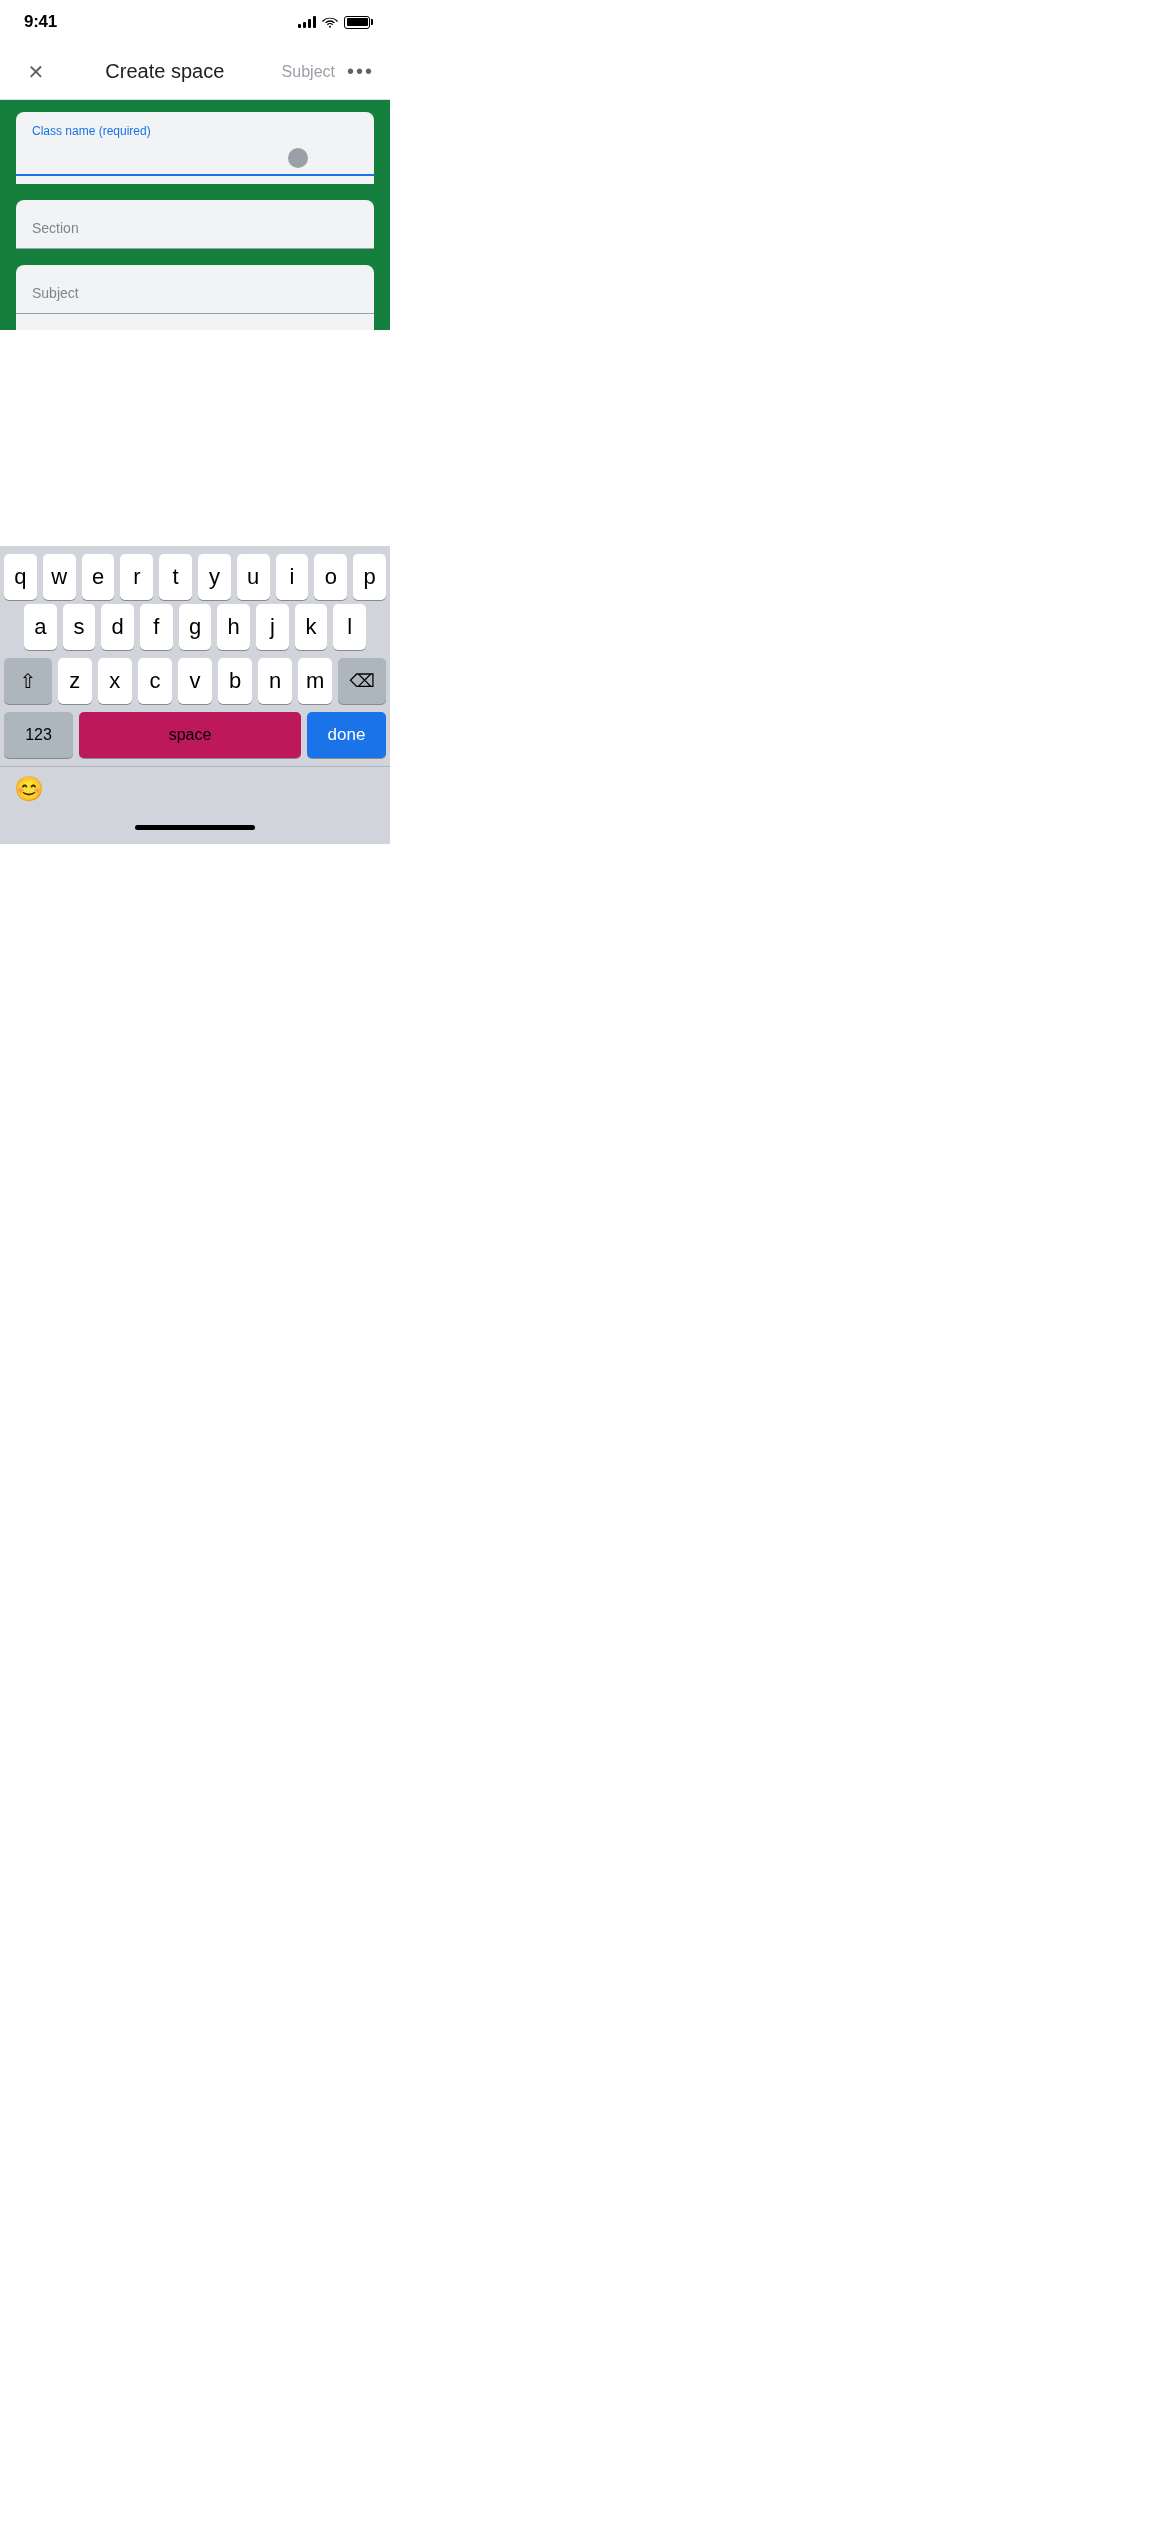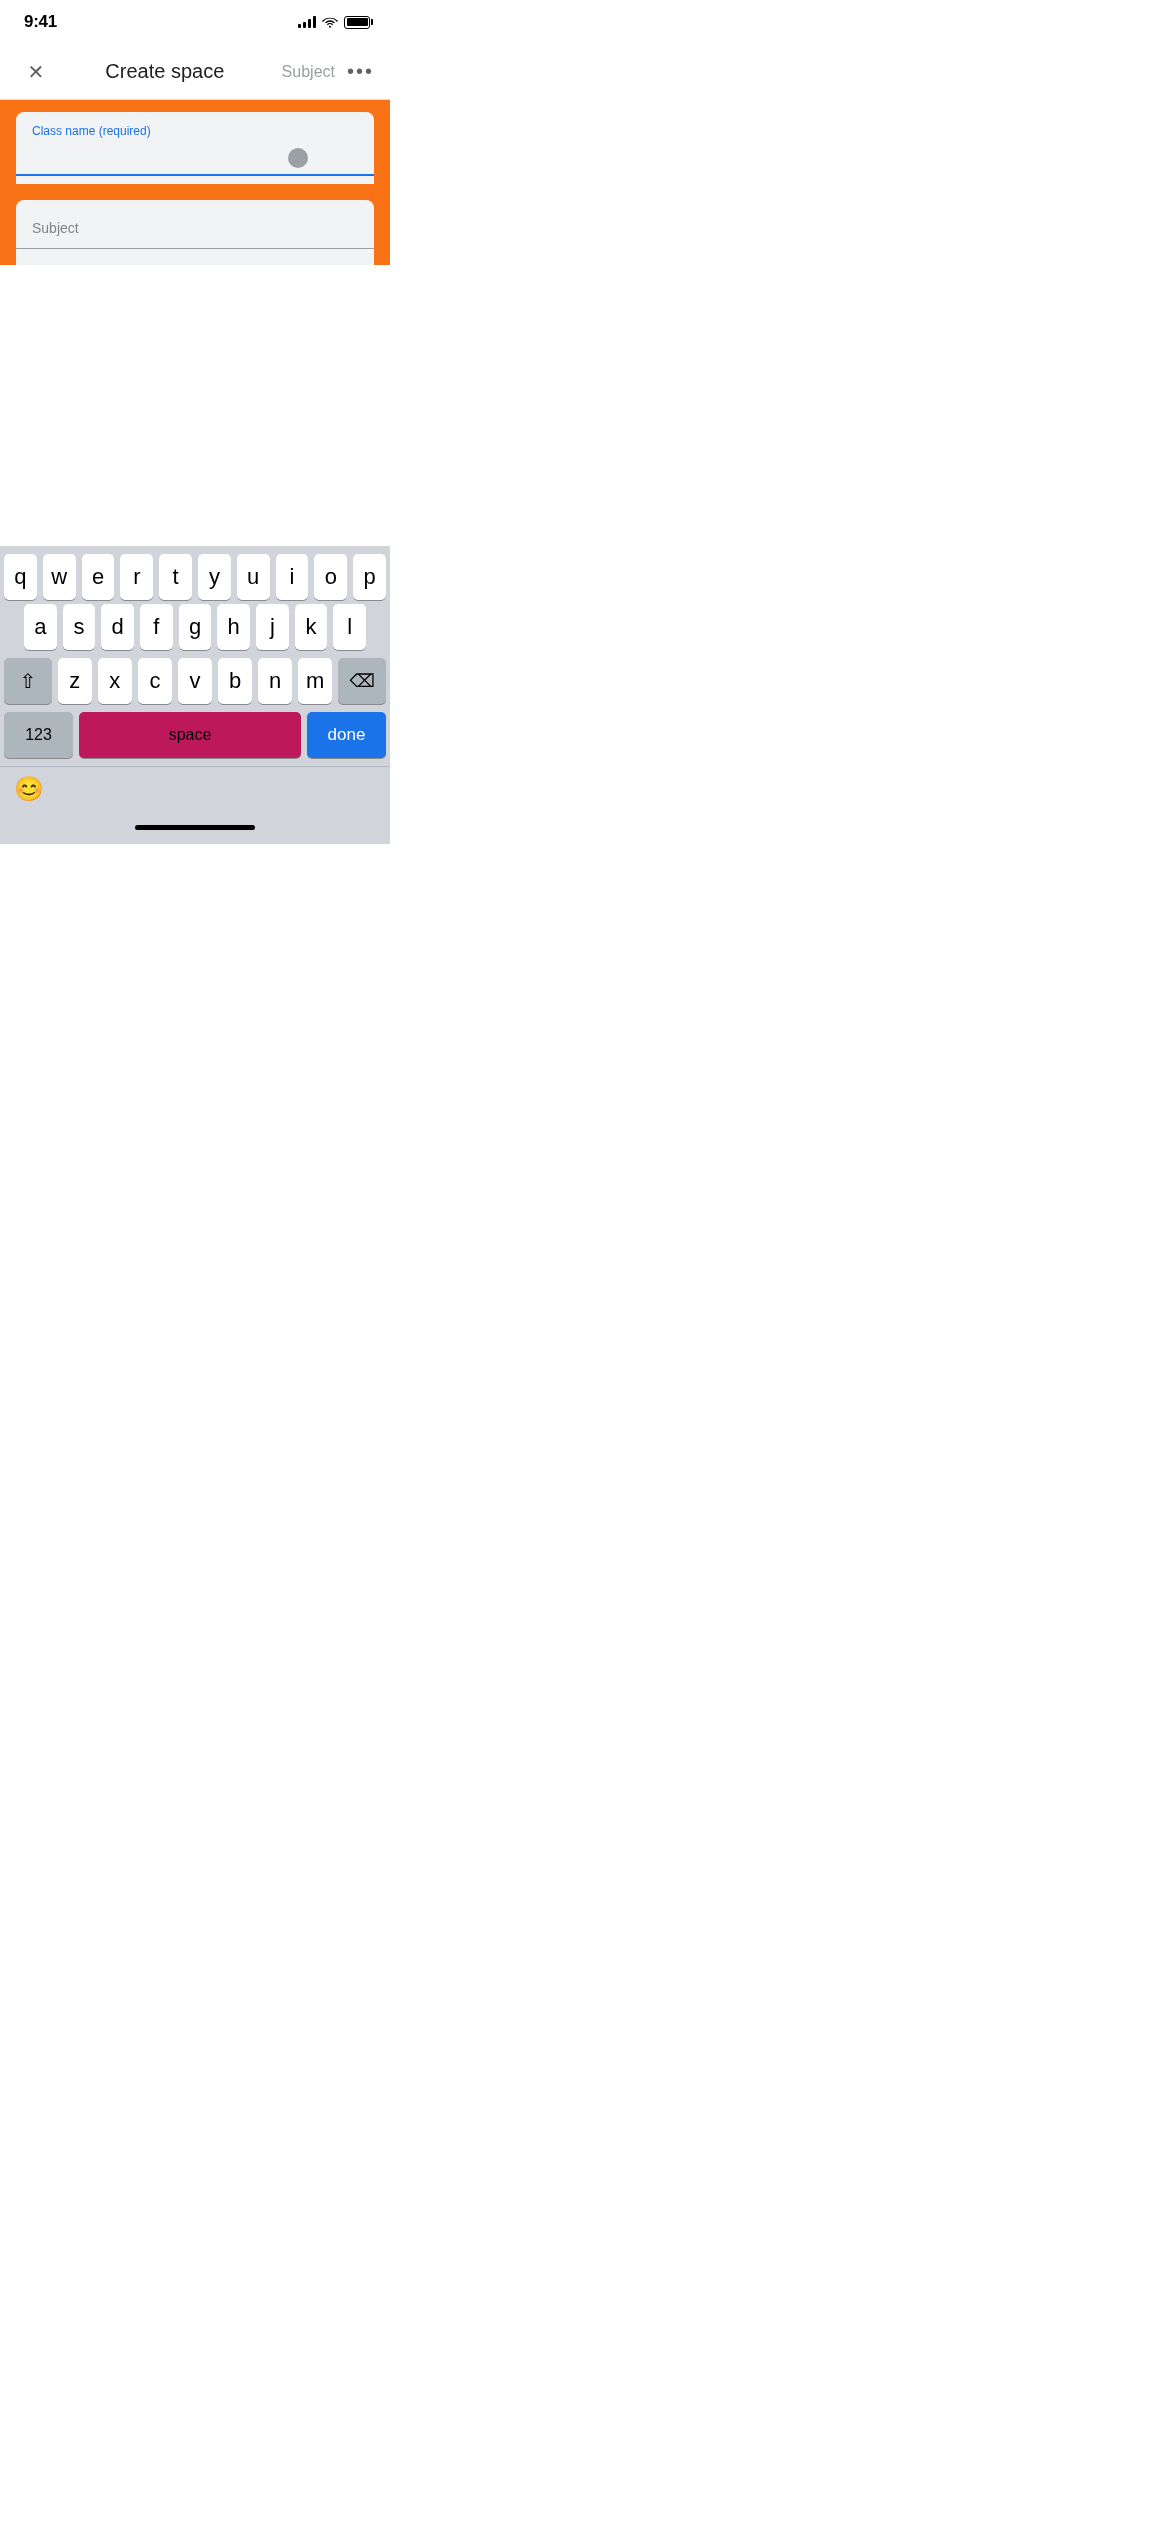--- a/index.html
+++ b/index.html
@@ -125,21 +125,21 @@
     .nav-more {
       font-size: 20px;
       color: #5f6368;
       cursor: pointer;
       letter-spacing: 2px;
     }
 
     
     .form-area {
       padding: 12px 16px 0;
-      background: #f97316;
+      background: #15803d;
     }
 
     .form-field {
       background: #f1f3f4;
       border-radius: 8px 8px 0 0;
       padding: 12px 16px 0;
       margin-bottom: 16px;
       position: relative;
     }
 
@@ -332,20 +332,24 @@
 
   <div class="form-field" style="padding-bottom: 8px;">
     <div class="field-label">Class name (required)</div>
     <div style="position: relative; display: flex; align-items: center;">
       <input class="field-input-active" type="text" value="" style="caret-color: rgb(26, 115, 232);" autofocus="">
       <div class="cursor-indicator"></div>
     </div>
     <div class="field-underline-blue"></div>
   </div>
 
+  <div class="form-field" style="padding-bottom: 0;">
+    <div class="field-label-gray">Section</div>
+    <div class="field-underline-gray"></div>
+  </div>
 
 
   <div class="form-field" style="padding-bottom: 16px;">
     <div class="field-label-gray">Subject</div>
     <div class="field-underline-gray"></div>
   </div>
 
 </div>
 
 <div class="keyboard" style="position: absolute; bottom: 0; left: 0; right: 0;">

